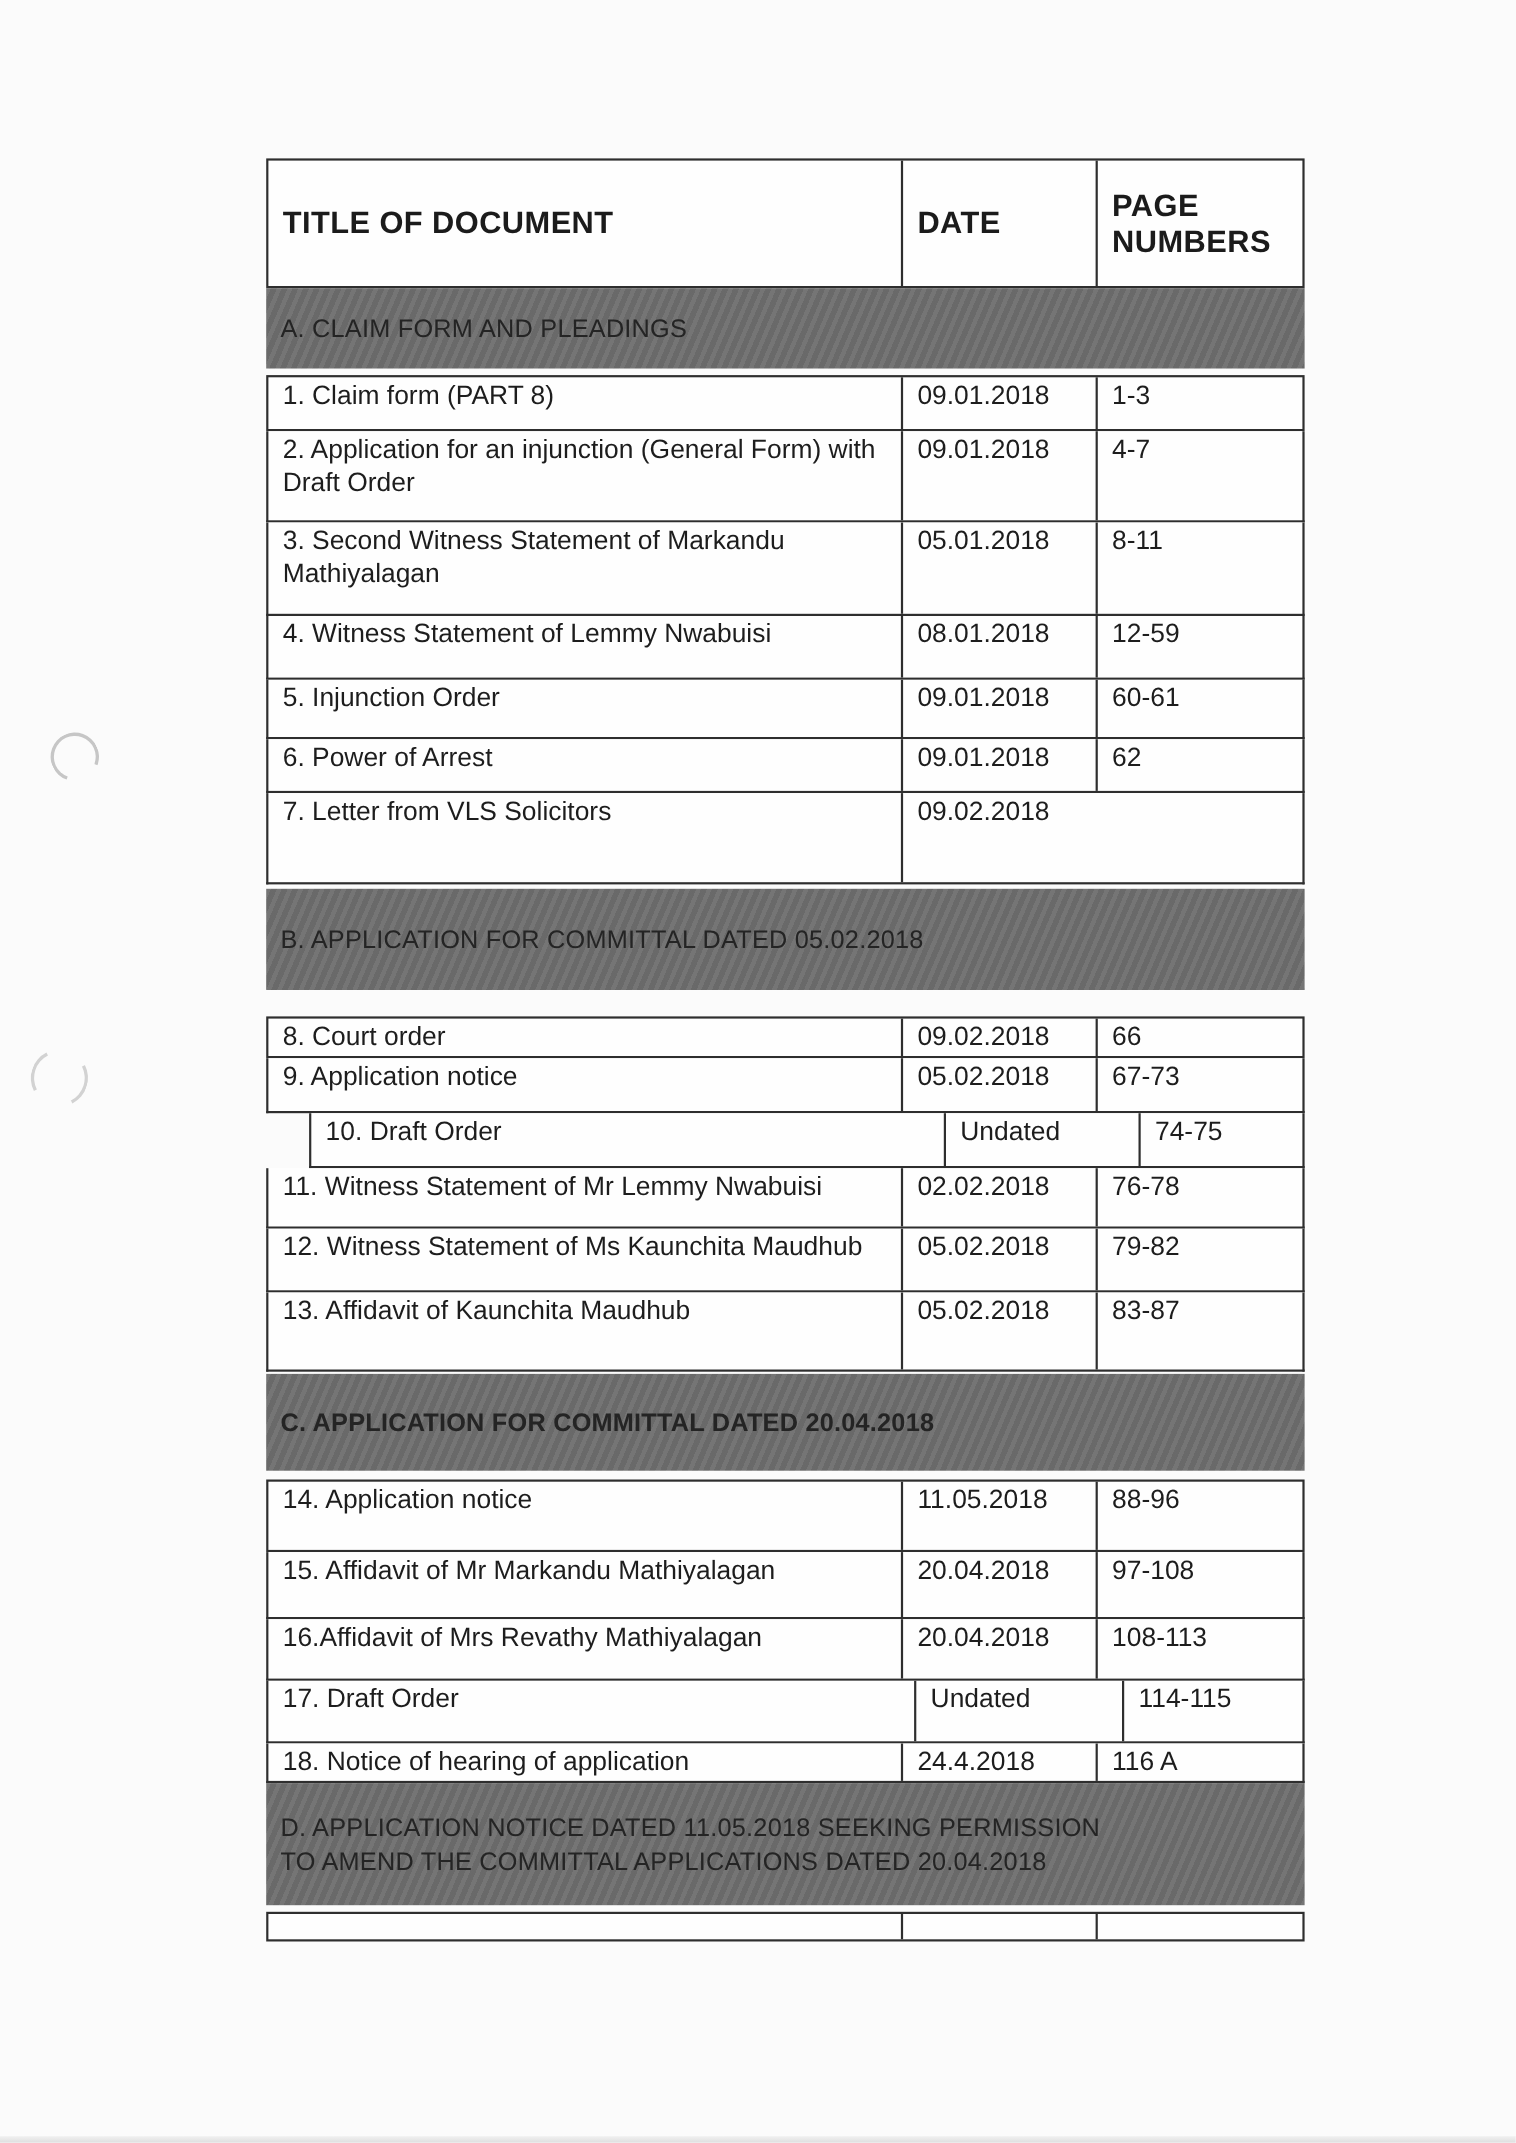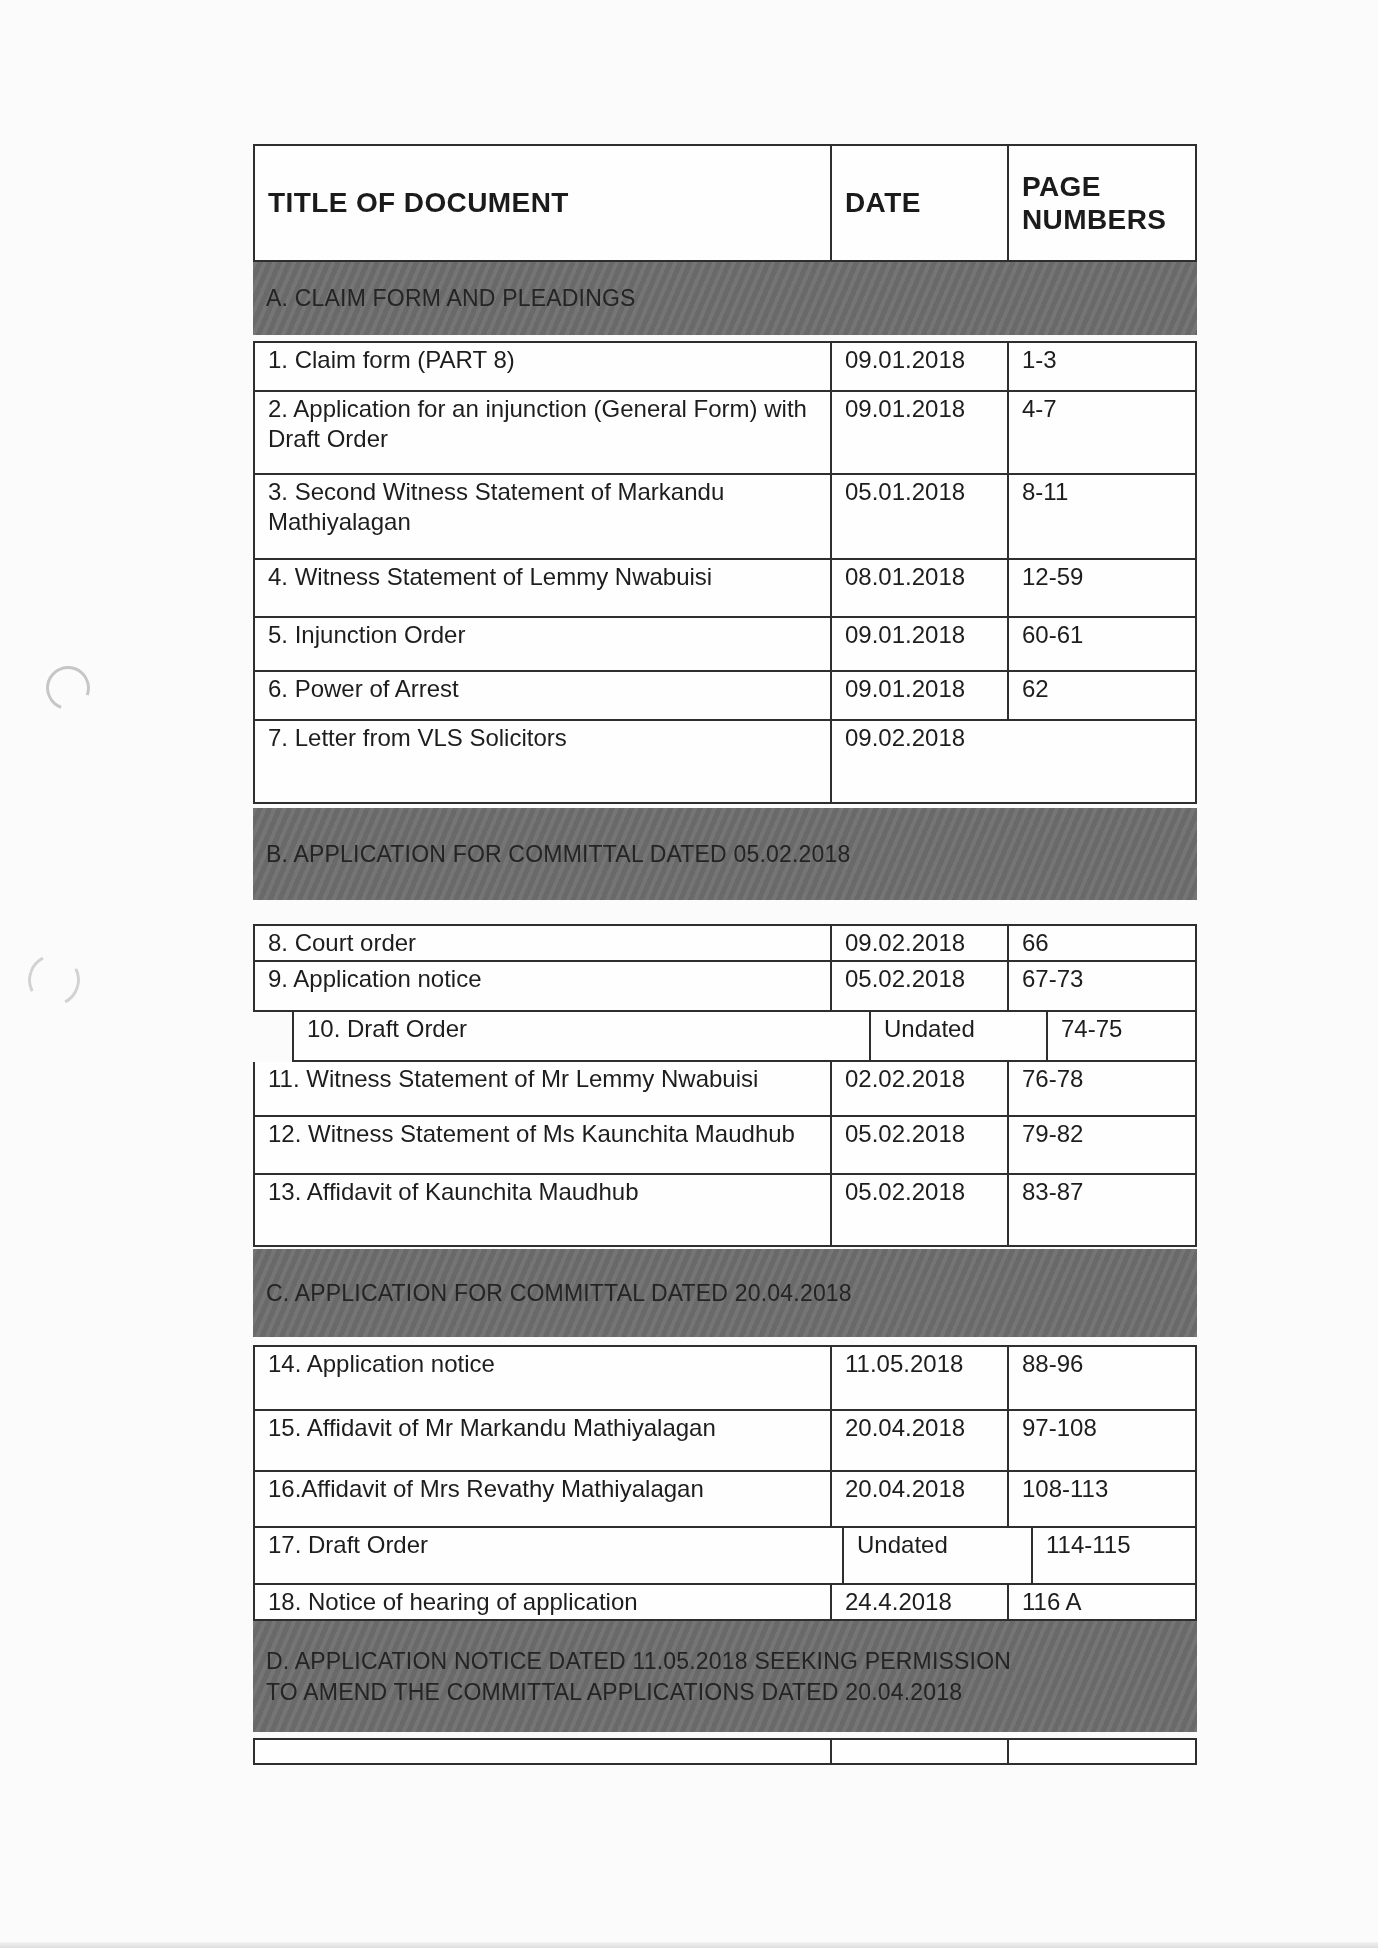--- a/index.html
+++ b/index.html
@@ -6,21 +6,21 @@
   html, body { width: 1378px; height: 1948px; }
   body {
     position: relative;
     background: #fbfbfb;
     font-family: "Liberation Sans", sans-serif;
     color: #1d1d1d;
     overflow: hidden;
   }
   .doc-table {
     position: absolute;
-    left: 253px;
+    left: 242px;
     top: 144px;
     width: 944px;
   }
   .hdr-row {
     display: grid;
     grid-template-columns: 575px 177px 188px;
     height: 118px;
     border: 2px solid #2e2e2e;
     background: #fefefe;
   }
@@ -250,21 +250,21 @@
         <div class="cell c-title">
           <div class="">13. Affidavit of Kaunchita Maudhub</div>
         </div>
         <div class="cell c-date">
           <div class="">05.02.2018</div>
         </div>
         <div class="cell c-pages">
           <div class="">83-87</div>
         </div>
       </div>
-      <div class="section-bar" style="height: 88px; margin-top: 2px; margin-bottom: 8px;">
+      <div class="section-bar" style="height: 88px; margin-top: 2px; margin-bottom: 8px; font-weight: bold;">
         <div class="">C. APPLICATION FOR COMMITTAL DATED 20.04.2018</div>
       </div>
       <div class="item-row first" style="height: 66px;">
         <div class="cell c-title">
           <div class="">14. Application notice</div>
         </div>
         <div class="cell c-date">
           <div class="">11.05.2018</div>
         </div>
         <div class="cell c-pages">

